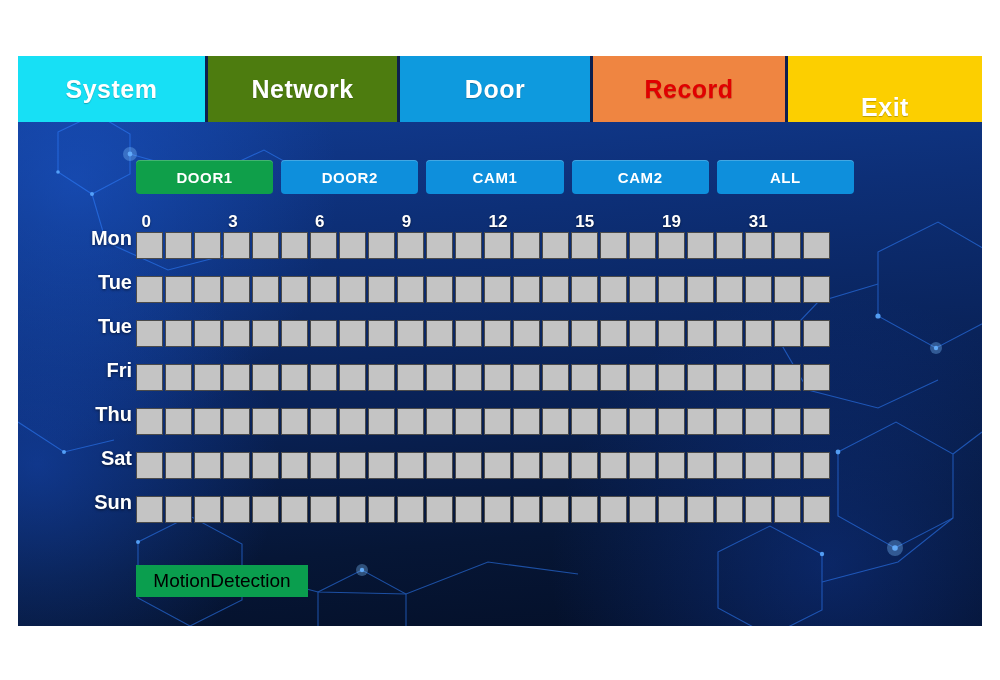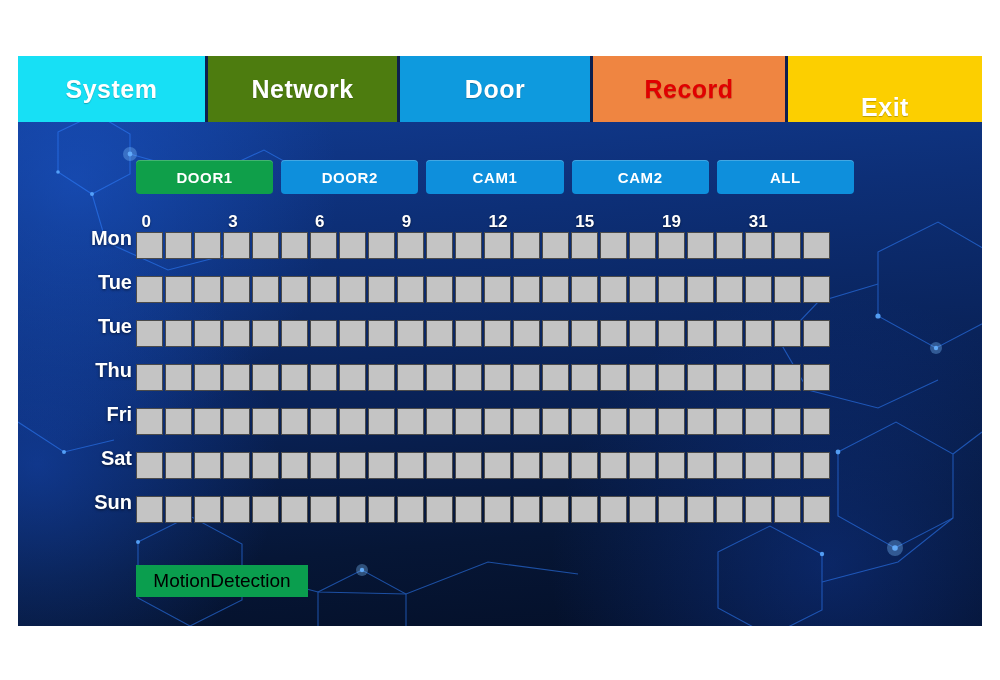--- a/index.html
+++ b/index.html
@@ -359,20 +359,49 @@
             <div class="cell none" title="Wed 17:00"></div>
             <div class="cell none" title="Wed 18:00"></div>
             <div class="cell none" title="Wed 19:00"></div>
             <div class="cell none" title="Wed 20:00"></div>
             <div class="cell none" title="Wed 21:00"></div>
             <div class="cell none" title="Wed 22:00"></div>
             <div class="cell none" title="Wed 23:00"></div>
           </div>
         </div>
         <div class="grid-row">
+          <div class="day-lbl">Fri</div>
+          <div class="cells">
+            <div class="cell none" title="Fri 0:00"></div>
+            <div class="cell none" title="Fri 1:00"></div>
+            <div class="cell none" title="Fri 2:00"></div>
+            <div class="cell none" title="Fri 3:00"></div>
+            <div class="cell none" title="Fri 4:00"></div>
+            <div class="cell none" title="Fri 5:00"></div>
+            <div class="cell none" title="Fri 6:00"></div>
+            <div class="cell none" title="Fri 7:00"></div>
+            <div class="cell none" title="Fri 8:00"></div>
+            <div class="cell none" title="Fri 9:00"></div>
+            <div class="cell none" title="Fri 10:00"></div>
+            <div class="cell none" title="Fri 11:00"></div>
+            <div class="cell none" title="Fri 12:00"></div>
+            <div class="cell none" title="Fri 13:00"></div>
+            <div class="cell none" title="Fri 14:00"></div>
+            <div class="cell none" title="Fri 15:00"></div>
+            <div class="cell none" title="Fri 16:00"></div>
+            <div class="cell none" title="Fri 17:00"></div>
+            <div class="cell none" title="Fri 18:00"></div>
+            <div class="cell none" title="Fri 19:00"></div>
+            <div class="cell none" title="Fri 20:00"></div>
+            <div class="cell none" title="Fri 21:00"></div>
+            <div class="cell none" title="Fri 22:00"></div>
+            <div class="cell none" title="Fri 23:00"></div>
+          </div>
+        </div>
+        <div class="grid-row">
           <div class="day-lbl">Thu</div>
           <div class="cells">
             <div class="cell none" title="Thu 0:00"></div>
             <div class="cell none" title="Thu 1:00"></div>
             <div class="cell none" title="Thu 2:00"></div>
             <div class="cell none" title="Thu 3:00"></div>
             <div class="cell none" title="Thu 4:00"></div>
             <div class="cell none" title="Thu 5:00"></div>
             <div class="cell none" title="Thu 6:00"></div>
             <div class="cell none" title="Thu 7:00"></div>
@@ -388,49 +417,20 @@
             <div class="cell none" title="Thu 17:00"></div>
             <div class="cell none" title="Thu 18:00"></div>
             <div class="cell none" title="Thu 19:00"></div>
             <div class="cell none" title="Thu 20:00"></div>
             <div class="cell none" title="Thu 21:00"></div>
             <div class="cell none" title="Thu 22:00"></div>
             <div class="cell none" title="Thu 23:00"></div>
           </div>
         </div>
         <div class="grid-row">
-          <div class="day-lbl">Fri</div>
-          <div class="cells">
-            <div class="cell none" title="Fri 0:00"></div>
-            <div class="cell none" title="Fri 1:00"></div>
-            <div class="cell none" title="Fri 2:00"></div>
-            <div class="cell none" title="Fri 3:00"></div>
-            <div class="cell none" title="Fri 4:00"></div>
-            <div class="cell none" title="Fri 5:00"></div>
-            <div class="cell none" title="Fri 6:00"></div>
-            <div class="cell none" title="Fri 7:00"></div>
-            <div class="cell none" title="Fri 8:00"></div>
-            <div class="cell none" title="Fri 9:00"></div>
-            <div class="cell none" title="Fri 10:00"></div>
-            <div class="cell none" title="Fri 11:00"></div>
-            <div class="cell none" title="Fri 12:00"></div>
-            <div class="cell none" title="Fri 13:00"></div>
-            <div class="cell none" title="Fri 14:00"></div>
-            <div class="cell none" title="Fri 15:00"></div>
-            <div class="cell none" title="Fri 16:00"></div>
-            <div class="cell none" title="Fri 17:00"></div>
-            <div class="cell none" title="Fri 18:00"></div>
-            <div class="cell none" title="Fri 19:00"></div>
-            <div class="cell none" title="Fri 20:00"></div>
-            <div class="cell none" title="Fri 21:00"></div>
-            <div class="cell none" title="Fri 22:00"></div>
-            <div class="cell none" title="Fri 23:00"></div>
-          </div>
-        </div>
-        <div class="grid-row">
           <div class="day-lbl">Sat</div>
           <div class="cells">
             <div class="cell none" title="Sat 0:00"></div>
             <div class="cell none" title="Sat 1:00"></div>
             <div class="cell none" title="Sat 2:00"></div>
             <div class="cell none" title="Sat 3:00"></div>
             <div class="cell none" title="Sat 4:00"></div>
             <div class="cell none" title="Sat 5:00"></div>
             <div class="cell none" title="Sat 6:00"></div>
             <div class="cell none" title="Sat 7:00"></div>

